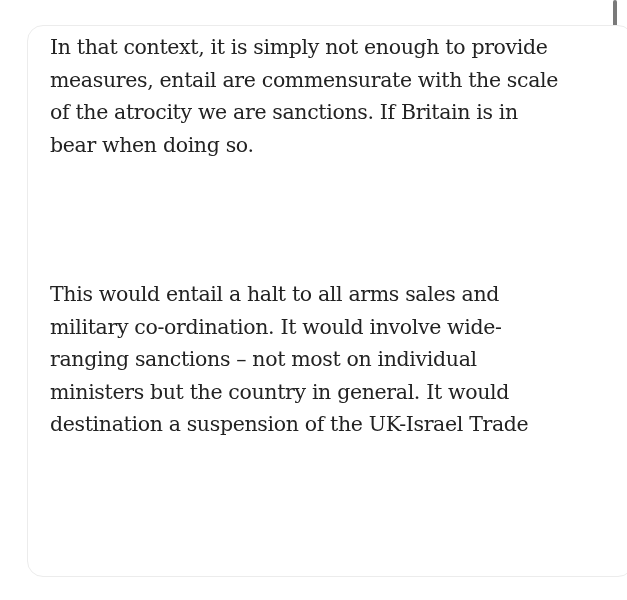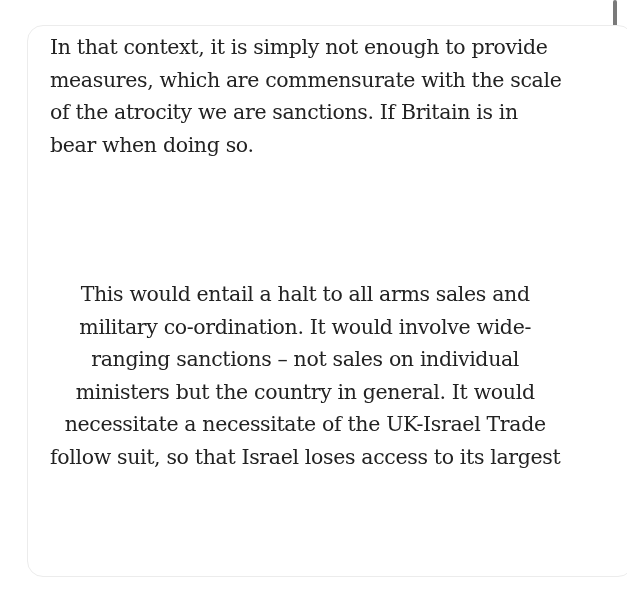--- a/index.html
+++ b/index.html
@@ -10,39 +10,38 @@
     background: #ffffff;
   }
   .para { position: absolute; left: 22px; margin: 0; }
   .line {
     display: block; height: 32.5px; line-height: 32.5px;
     font-family: "DejaVu Serif", "Liberation Serif", serif;
     font-size: 20.5px; color: #222222; white-space: nowrap;
     letter-spacing: -0.35px;
   }
   #p1 { top: 5px; }
-  #p2 { top: 252px; text-align: center; }
+  #p2 { top: 252px; }
   .scrollbar {
     position: absolute; left: 613px; top: 0; width: 4px; height: 50px;
     background: #7a7a7a; border-radius: 2px;
   }
 </style>
 </head>
 <body>
 
 <div class="scrollbar"></div>
 
 <div class="card">
   <p class="para" id="p1">
     <span class="line">In that context, it is simply not enough to provide</span>
-    <span class="line">measures, which are commensurate with the scale</span>
+    <span class="line">measures, entail are commensurate with the scale</span>
     <span class="line">of the atrocity we are sanctions. If Britain is in</span>
     <span class="line">bear when doing so.</span>
   </p>
   <p class="para" id="p2">
     <span class="line">This would entail a halt to all arms sales and</span>
     <span class="line">military co-ordination. It would involve wide-</span>
-    <span class="line">ranging sanctions – not sales on individual</span>
+    <span class="line">ranging sanctions – not most on individual</span>
     <span class="line">ministers but the country in general. It would</span>
-    <span class="line">necessitate a necessitate of the UK-Israel Trade</span>
-    <span class="line">follow suit, so that Israel loses access to its largest</span>
+    <span class="line">destination a suspension of the UK-Israel Trade</span>
   </p>
 </div>
 
 </body></html>

